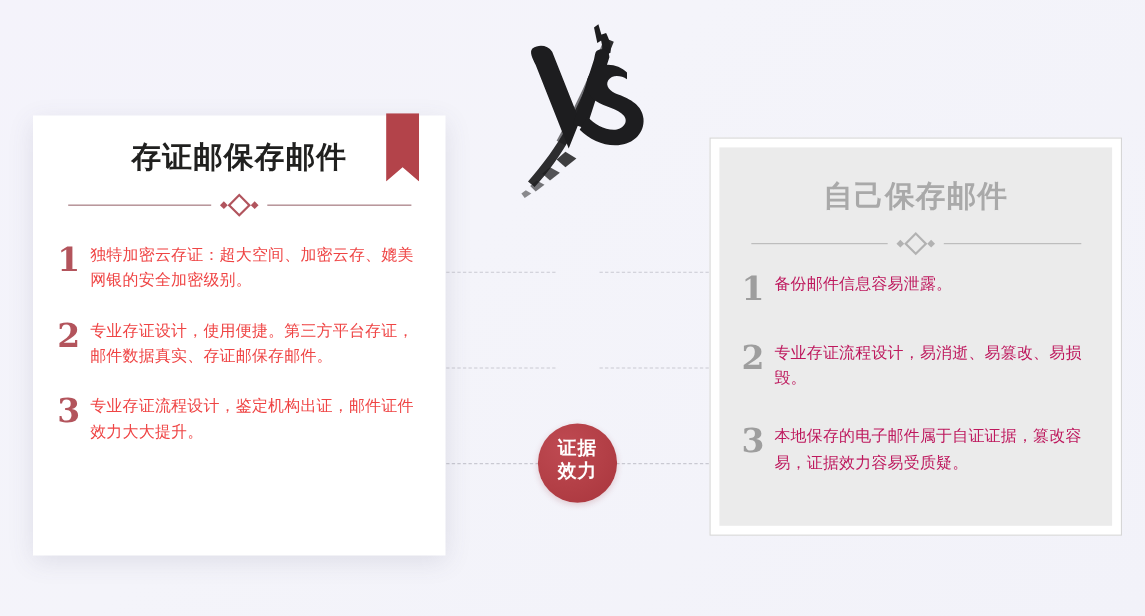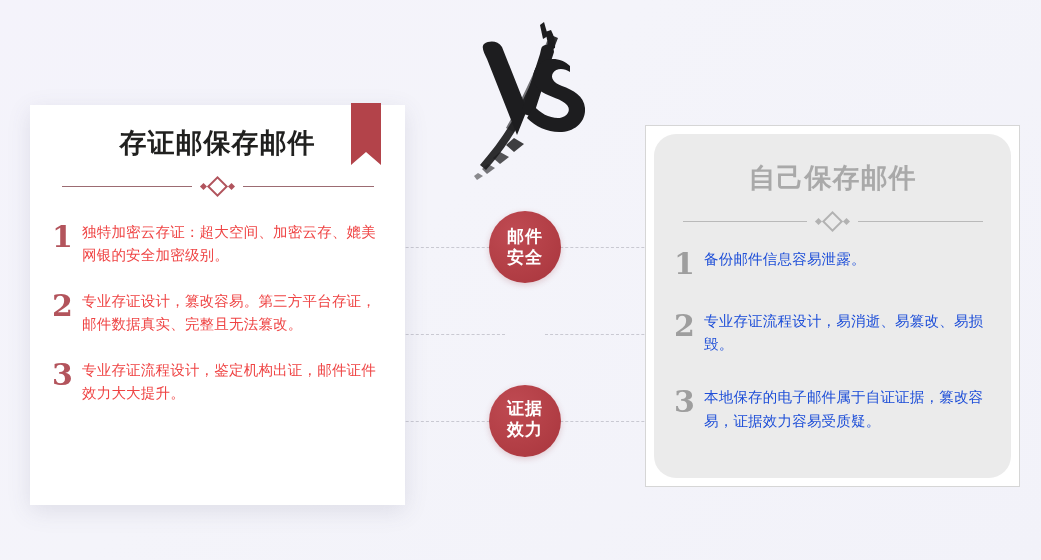--- a/index.html
+++ b/index.html
@@ -127,42 +127,41 @@
   }
   .bullet-num.red { color: #b3545c; }
   .bullet-num.gray { color: #9e9e9e; }
   .bullet-text {
     flex: 1 1 auto;
     font-size: 14.5px;
     line-height: 1.62;
     letter-spacing: 0.2px;
   }
   .bullet-text.dark { color: #ef4444; }
-  .bullet-text.gray { color: #1d4ed8; }
+  .bullet-text.gray { color: #be185d; }
 
   
   #right-card {
     position: absolute;
     left: 645px;
     top: 125px;
     width: 375px;
     height: 362px;
     background: #ffffff;
     border: 1px solid #d6d6d6;
     box-sizing: border-box;
     z-index: 2;
   }
   #right-inner {
     position: absolute;
     left: 8px;
     top: 8px;
     right: 8px;
     bottom: 8px;
     background: #ebebeb;
-    border-radius: 22px;
   }
   #right-title {
     margin: 0;
     padding: 26px 0 0 0;
     text-align: center;
     font-size: 27px;
     font-weight: bold;
     color: #a9a9a9;
     letter-spacing: 1px;
   }
@@ -244,21 +243,21 @@
       <span class="orn-line red"></span>
     </div>
 
     <ul class="bullets">
       <li class="bullet">
         <span class="bullet-num red">1</span>
         <span class="bullet-text dark">独特加密云存证：超大空间、加密云存、媲美网银的安全加密级别。</span>
       </li>
       <li class="bullet">
         <span class="bullet-num red">2</span>
-        <span class="bullet-text dark">专业存证设计，篡改容易。第三方平台存证，邮件数据真实、完整且无法篡改。</span>
+        <span class="bullet-text dark">专业存证设计，使用便捷。第三方平台存证，邮件数据真实、存证邮保存邮件。</span>
       </li>
       <li class="bullet">
         <span class="bullet-num red">3</span>
         <span class="bullet-text dark">专业存证流程设计，鉴定机构出证，邮件证件效力大大提升。</span>
       </li>
     </ul>
   </div>
 
   <div id="right-card">
     <div id="right-inner">
@@ -285,22 +284,18 @@
           <span class="bullet-text gray">专业存证流程设计，易消逝、易篡改、易损毁。</span>
         </li>
         <li class="bullet">
           <span class="bullet-num gray">3</span>
           <span class="bullet-text gray">本地保存的电子邮件属于自证证据，篡改容易，证据效力容易受质疑。</span>
         </li>
       </ul>
     </div>
   </div>
 
-  <div class="circle" style="left:489px; top:211px;">
-    <span>邮件</span>
-    <span>安全</span>
-  </div>
   <div class="circle" style="left:489px; top:385px;font-family:Liberation Mono, monospace;">
     <span>证据</span>
     <span>效力</span>
   </div>
 
 </div>
 
 </body></html>

